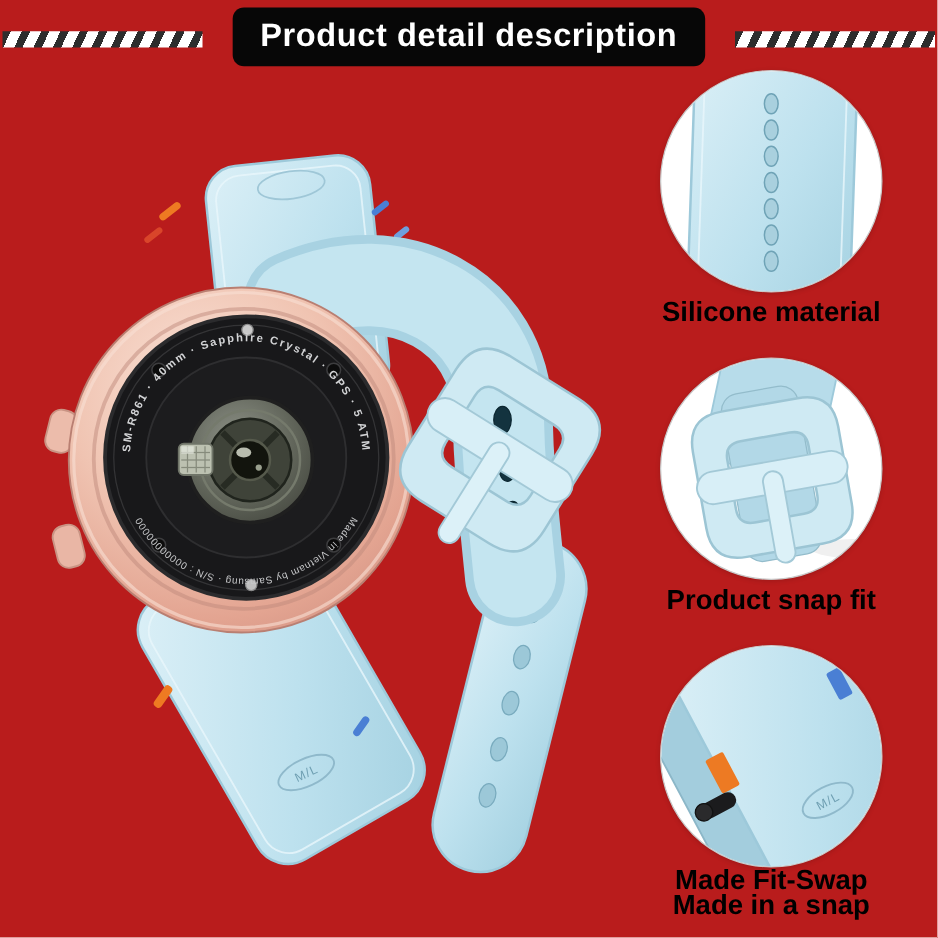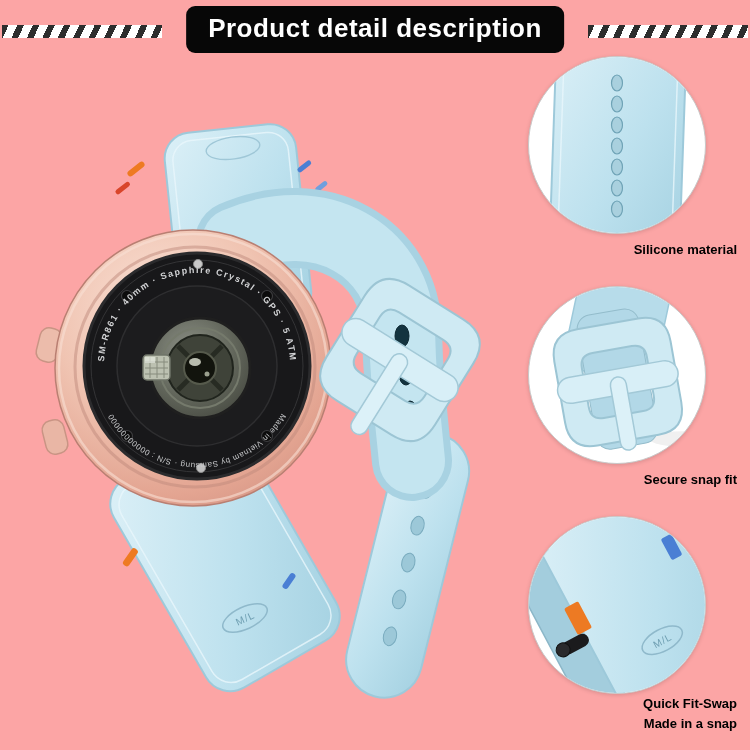--- a/index.html
+++ b/index.html
@@ -1,35 +1,35 @@
 <!DOCTYPE html>
 <html><head>
 <meta charset="utf-8">
 <style>
   *{margin:0;padding:0;box-sizing:border-box}
   html,body{background:#fff}
-  .page{position:relative;width:750px;height:750px;background:#fca5a5;overflow:hidden;
+  .page{position:relative;width:750px;height:750px;background:#b91c1c;overflow:hidden;
         font-family:"Liberation Sans",sans-serif;color:#000}
   .stripe-bar{position:absolute;top:25px;height:13px;width:160px;
         background:repeating-linear-gradient(115deg,#2d2d2d 0 6px,#ffffff 6px 14px)}
   .stripe-left{left:2px}
   .stripe-right{right:2px}
   .banner{position:absolute;top:6px;left:50%;transform:translateX(-50%);
         background:#070707;color:#fff;font-size:26px;font-weight:bold;
         padding:7px 22px 9px;border-radius:9px;white-space:nowrap;letter-spacing:.5px}
   .main-svg{position:absolute;left:0;top:36px}
   .callout-circle{position:absolute;width:178px;height:178px;border-radius:50%;
         background:#fff;border:1px solid #c9c9c9;box-shadow:0 1px 4px rgba(0,0,0,.15);
         overflow:hidden}
   .callout-circle svg{display:block}
   .c1{left:528px;top:56px}
   .c2{left:528px;top:286px}
   .c3{left:528px;top:516px}
-  .caption{position:absolute;width:240px;left:497px;text-align:right;
-        font-size:13px;font-weight:bold;line-height:20px;color:#000}
+  .caption{position:absolute;width:240px;left:497px;text-align:center;
+        font-size:22px;font-weight:bold;line-height:20px;color:#000}
   .cap1{top:240px}
   .cap2{top:470px}
   .cap3{top:694px}
   .caption span{display:block}
 </style>
 </head>
 <body>
 
 <div class="page">
 
@@ -192,21 +192,21 @@
           <rect x="58" y="24" width="62" height="136" rx="14" fill="#b2d8e7" stroke="#93bccb" stroke-width="1"></rect>
           <ellipse cx="89" cy="48" rx="6.5" ry="9" fill="#1c3c49"></ellipse>
           <path fill-rule="evenodd" fill="#cfeaf3" stroke="#9cc5d4" stroke-width="2" d="M58,36 h62 q28,0 28,28 v62 q0,28 -28,28 h-62 q-28,0 -28,-28 v-62 q0,-28 28,-28 Z
                    M69,62 h40 q13,0 13,13 v40 q0,13 -13,13 h-40 q-13,0 -13,-13 v-40 q0,-13 13,-13 Z"></path>
           <rect x="28" y="82" width="122" height="26" rx="13" fill="#d8eff7" stroke="#a3c9d7" stroke-width="1.5"></rect>
           <rect x="81" y="90" width="16" height="74" rx="8" fill="#dcf1f8" stroke="#a3c9d7" stroke-width="1.5"></rect>
         </g>
       </g>
     </svg>
   </div>
-  <div class="caption cap2">Secure snap fit</div>
+  <div class="caption cap2">Product snap fit</div>
 
   <div class="callout-circle c3">
     <svg width="178" height="178" viewBox="0 0 178 178">
       <defs>
         <linearGradient id="bgc3" x1="0" y1="0" x2="1" y2="1">
           <stop offset="0" stop-color="#dcf0f7"></stop>
           <stop offset="0.55" stop-color="#bde1ee"></stop>
           <stop offset="1" stop-color="#a4d1e1"></stop>
         </linearGradient>
       </defs>
@@ -220,17 +220,17 @@
           <circle cx="20" cy="102" r="7" fill="#2a2a2c" stroke="#111" stroke-width="1"></circle>
         </g>
         <g>
           <ellipse cx="112" cy="140" rx="22" ry="11" fill="none" stroke="#8fb9cb" stroke-width="1.5"></ellipse>
           <text x="112" y="144" text-anchor="middle" font-size="10" letter-spacing="1" fill="#6f9fb2">M/L</text>
         </g>
       </g>
     </svg>
   </div>
   <div class="caption cap3">
-    <span>Quick Fit-Swap</span>
+    <span>Made Fit-Swap</span>
     <span>Made in a snap</span>
   </div>
 
 </div>
 
 </body></html>

